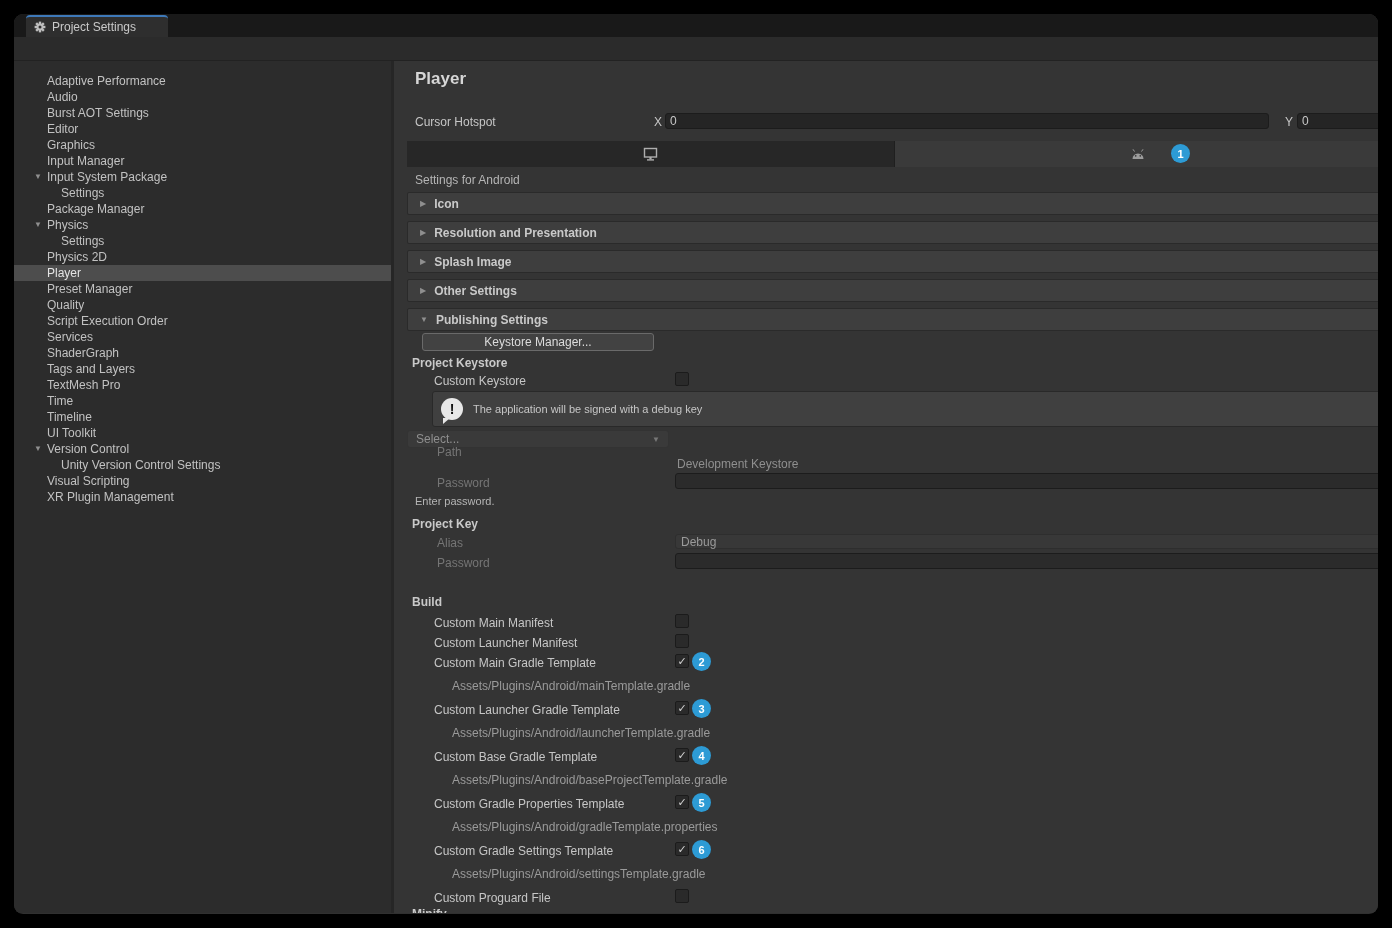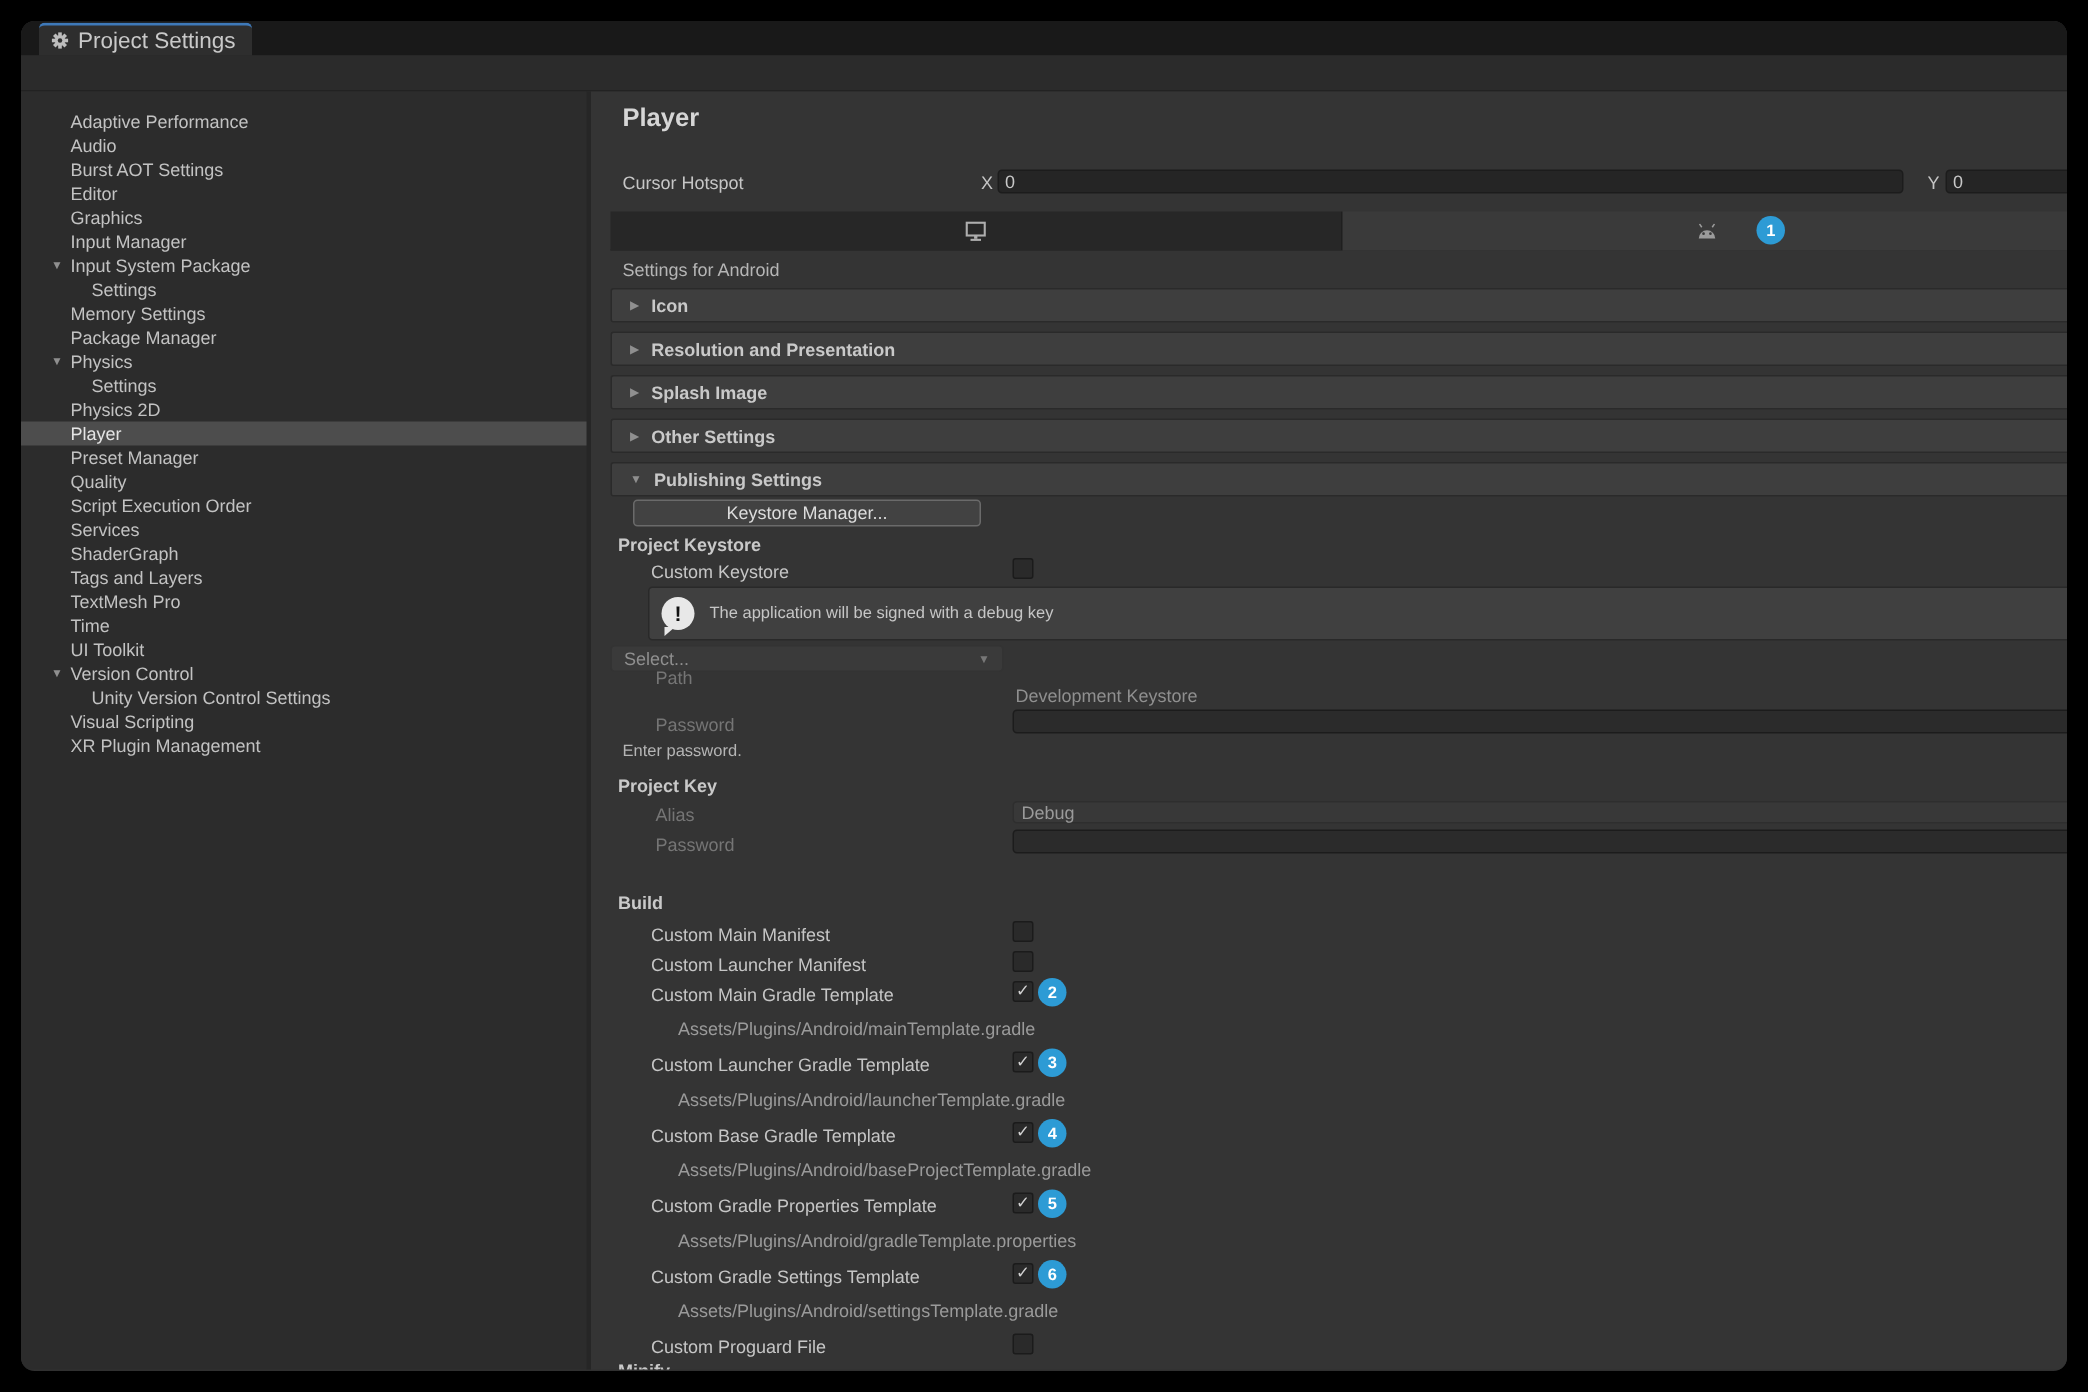--- a/index.html
+++ b/index.html
@@ -8,21 +8,21 @@
   .window {
     position:absolute; left:14px; top:14px; width:1364px; height:900px;
     background:#303030; border-radius:9px; overflow:hidden;
   }
   
   .tabstrip { height:23px; background:#191919; display:flex; align-items:flex-end; }
   .doc-tab {
     margin-left:12px; height:22px; width:142px; background:#2e2e2e;
     border-top:2px solid #3e79b9; border-radius:4px 4px 0 0;
     display:flex; align-items:center; gap:6px; padding:0 8px;
-    color:#c9c9c9; font-size:15px;
+    color:#c9c9c9; font-size:12px;
   }
   .toolbar-gap { height:24px; background:#2b2b2b; border-bottom:1px solid #222; }
   
   .body { display:flex; height:852px; }
   .sidebar { width:380px; background:#2c2c2c; border-right:3px solid #262626;
              padding-top:12px; position:relative; }
   .side-item { height:16px; line-height:16px; font-size:12px; color:#c2c2c2;
                padding-left:33px; white-space:nowrap; position:relative; }
   .side-item.sub { padding-left:47px; }
   .side-item.selected { background:#4d4d4d; color:#e4e4e4; }
@@ -113,34 +113,34 @@
   <div class="body">
     <div class="sidebar" id="sidebar-list">
         <div class="side-item"><span>Adaptive Performance</span></div>
         <div class="side-item"><span>Audio</span></div>
         <div class="side-item"><span>Burst AOT Settings</span></div>
         <div class="side-item"><span>Editor</span></div>
         <div class="side-item"><span>Graphics</span></div>
         <div class="side-item"><span>Input Manager</span></div>
         <div class="side-item"><span class="fold">▼</span><span>Input System Package</span></div>
         <div class="side-item sub"><span>Settings</span></div>
-        <div class="side-item"><span>Memory Settings</span></div>
         <div class="side-item"><span>Package Manager</span></div>
         <div class="side-item"><span class="fold">▼</span><span>Physics</span></div>
         <div class="side-item sub"><span>Settings</span></div>
         <div class="side-item"><span>Physics 2D</span></div>
         <div class="side-item selected"><span>Player</span></div>
         <div class="side-item"><span>Preset Manager</span></div>
         <div class="side-item"><span>Quality</span></div>
         <div class="side-item"><span>Script Execution Order</span></div>
         <div class="side-item"><span>Services</span></div>
         <div class="side-item"><span>ShaderGraph</span></div>
         <div class="side-item"><span>Tags and Layers</span></div>
         <div class="side-item"><span>TextMesh Pro</span></div>
         <div class="side-item"><span>Time</span></div>
+        <div class="side-item"><span>Timeline</span></div>
         <div class="side-item"><span>UI Toolkit</span></div>
         <div class="side-item"><span class="fold">▼</span><span>Version Control</span></div>
         <div class="side-item sub"><span>Unity Version Control Settings</span></div>
         <div class="side-item"><span>Visual Scripting</span></div>
         <div class="side-item"><span>XR Plugin Management</span></div>
       </div>
 
     <div class="main" id="main-panel">
 
       <div class="abs ptitle">Player</div>

